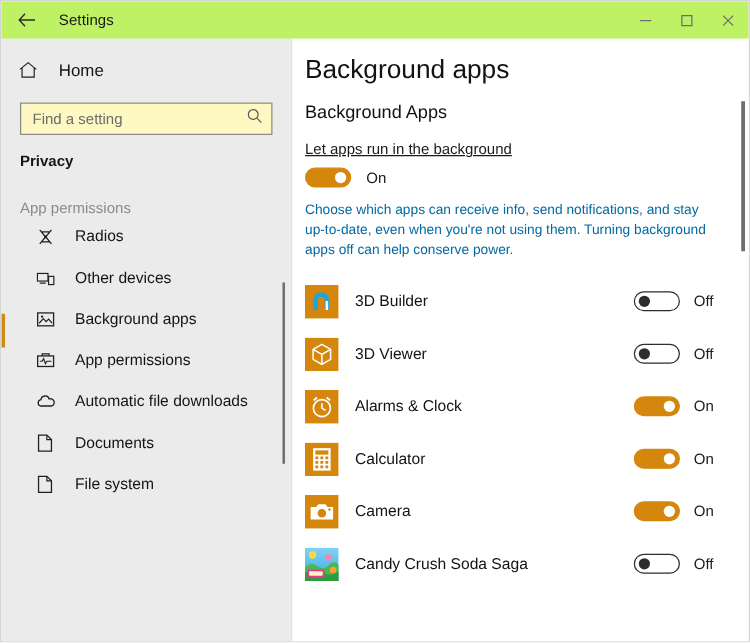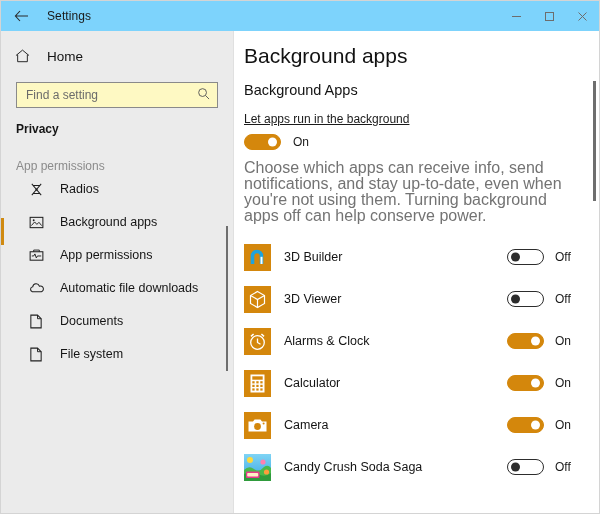--- a/index.html
+++ b/index.html
@@ -14,21 +14,21 @@
     width: 600px; height: 514px;
     background: #ffffff;
     border: 1px solid #d4d4d4;
     overflow: hidden;
   }
 
   
   .titlebar {
     position: absolute; top: 0; left: 0;
     width: 100%; height: 30px;
-    background: #7dd3fc;
+    background: #bef264;
     display: flex; align-items: center;
   }
   .back-btn {
     width: 40px; height: 30px;
     display: flex; align-items: center; justify-content: center;
     color: #2b2b2b;
   }
   .back-btn svg { display:block; }
   .title-text {
     font-size: 12px; color: #1a1a1a;
@@ -155,21 +155,21 @@
   }
   .toggle.on .knob { background: #ffffff; right: 3px; }
   .toggle.off .knob { background: #2d2d2d; left: 3px; }
   .toggle-state { font-size: 12px; color: #1a1a1a; margin-left: 12px; }
 
   .big-head {
     font-size: 15.5px; color: #121212;
     padding: 25px 0 0 10px;
   }
   .desc {
-    font-size: 16px; color: #737373; line-height: 16px;
+    font-size: 11px; color: #0369a1; line-height: 16px;
     padding: 10px 25px 0 10px;
   }
 
   
   .app-list { margin-top: 12px; }
   .app-row {
     display: flex; align-items: center;
     height: 42px; padding-left: 10px; padding-right: 14px;
   }
   .app-icon {
@@ -269,20 +269,30 @@
       <div class="nav-item">
         <span class="ico">
           <svg width="15" height="15" viewBox="0 0 16 16">
             <path d="M3 2 L8 8 L13 2 M3 14 L8 8 L13 14 M4.5 3.8 H11.5 M4.5 12.2 H11.5" fill="none" stroke="currentColor" stroke-width="1.1"></path>
             <circle cx="8" cy="8" r="1.2" fill="currentColor"></circle>
           </svg>
         </span>
         <span class="lbl">Radios</span>
       </div>
 
+      <div class="nav-item">
+        <span class="ico">
+          <svg width="15" height="15" viewBox="0 0 16 16">
+            <rect x="1" y="4" width="9" height="6.5" fill="none" stroke="currentColor" stroke-width="1"></rect>
+            <rect x="10.5" y="6.5" width="4.5" height="7" fill="none" stroke="currentColor" stroke-width="1"></rect>
+            <path d="M3 12.2 H8" stroke="currentColor" stroke-width="1"></path>
+          </svg>
+        </span>
+        <span class="lbl">Other devices</span>
+      </div>
 
       <div class="nav-item selected">
         <span class="ico">
           <svg width="15" height="15" viewBox="0 0 16 16">
             <rect x="1.2" y="2.5" width="13.6" height="11" fill="none" stroke="currentColor" stroke-width="1.1"></rect>
             <path d="M2.5 11.3 L6 7.4 L8.4 10 L10.6 7.8 L13.5 11.3" fill="none" stroke="currentColor" stroke-width="1"></path>
             <circle cx="5" cy="5.6" r="1" fill="currentColor"></circle>
           </svg>
         </span>
         <span class="lbl">Background apps</span>

